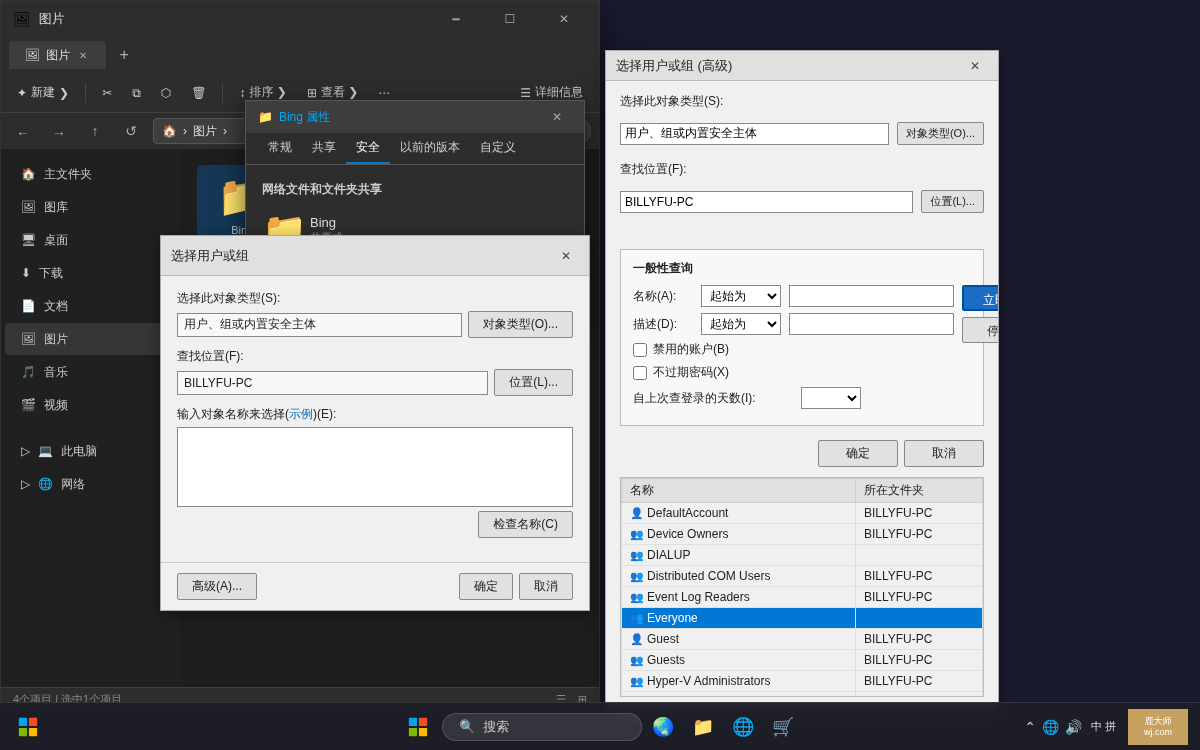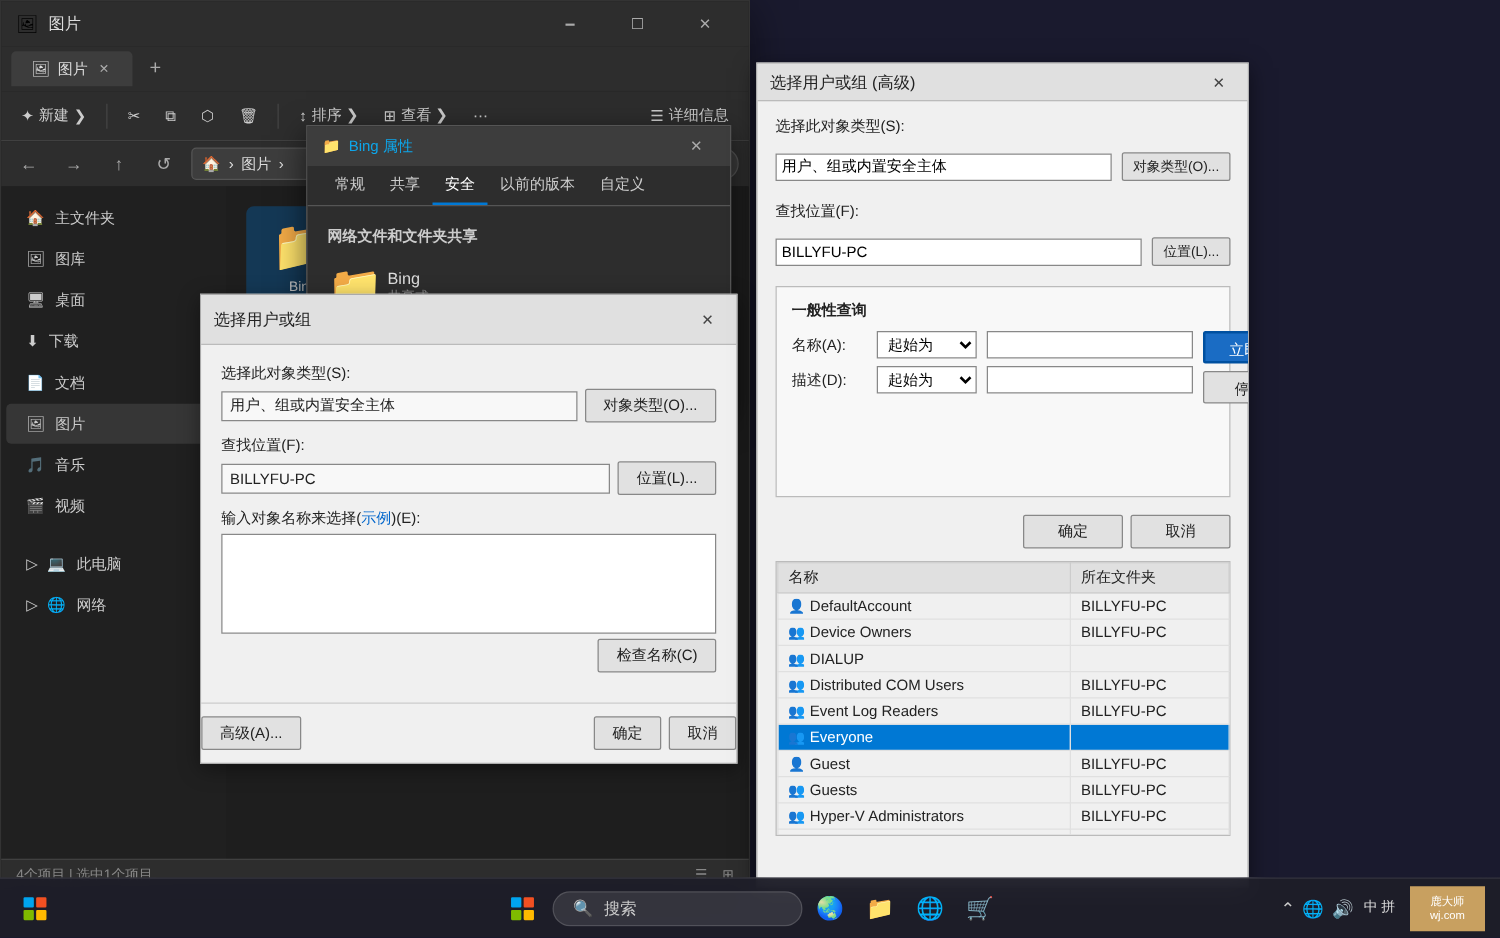--- a/index.html
+++ b/index.html
@@ -91,21 +91,21 @@
     }
     .dialog-su-title { height: 40px; background: #e0e0e0; display: flex; align-items: center; padding: 16px 10px; border-bottom: 1px solid #bbb; }
     .dialog-su-title-text { color: #222; font-size: 13px; flex: 1; }
     .dialog-su-close { width: 26px; height: 26px; display: flex; align-items: center; justify-content: center; color: #444; cursor: pointer; font-size: 12px; border-radius: 3px; }
     .dialog-su-content { padding: 14px 16px; background: #f0f0f0; }
     .label-text { font-size: 12px; color: #222; margin-bottom: 4px; }
     .input-row { display: flex; gap: 6px; margin-bottom: 10px; align-items: center; }
     .text-input { flex: 1; height: 24px; border: 1px solid #888; background: white; padding: 0 6px; font-size: 12px; color: #222; }
     .btn-win { padding: 4px 14px; font-size: 12px; background: #e1e1e1; border: 1px solid #888; color: #222; cursor: pointer; border-radius: 2px; }
     .textarea-input { width: 100%; height: 80px; border: 1px solid #888; background: white; padding: 4px 6px; font-size: 12px; color: #222; resize: none; }
-    .dialog-su-footer { padding: 10px 0; display: flex; justify-content: space-between; align-items: center; border-top: 1px solid #ccc; background: #f0f0f0; }
+    .dialog-su-footer { padding: 10px 16px; display: flex; justify-content: space-between; align-items: center; border-top: 1px solid #ccc; background: #f0f0f0; }
     .dialog-su-footer-right { display: flex; gap: 6px; }
     .checkbox-row { display: flex; align-items: center; gap: 6px; margin-bottom: 6px; }
     .checkbox-row input[type=checkbox] { width: 14px; height: 14px; }
     .checkbox-label { font-size: 12px; color: #222; }
 
     
     .dialog-advanced {
       position: absolute; top: 50px; left: 605px; width: 394px; height: 660px;
       background: #f0f0f0; border: 1px solid #aaa; box-shadow: 0 4px 16px rgba(0,0,0,0.5);
       z-index: 50; display: flex; flex-direction: column;
@@ -351,39 +351,53 @@
     <div class="field-row">
       <span class="field-label" style="min-width:100px;">查找位置(F):</span>
     </div>
     <div class="field-row" style="margin-top:-4px;">
       <div class="field-input" style="flex:1; height:22px; display:flex; align-items:center;">
         <span style="font-size:12px;">BILLYFU-PC</span>
       </div>
       <button class="btn-win" style="font-size:11px; padding:3px 8px;">位置(L)...</button>
     </div>
 
-    <div style="border:1px solid #bbb; background:#f8f8f8; padding:10px 12px;">
+    <div style="border:1px solid #bbb; background:#f8f8f8; padding:10px 12px;margin-top:20px;">
       <div class="section-title">一般性查询</div>
 
       <div style="display:grid; grid-template-columns:1fr auto; gap:8px;">
         <div>
           <div class="field-row">
             <span class="field-label" style="min-width:60px;">名称(A):</span>
             <select class="field-select">
               <option>起始为</option>
             </select>
             <input type="text" class="field-input" style="flex: 1 1 0%;">
           </div>
           <div class="field-row">
             <span class="field-label" style="min-width:60px;">描述(D):</span>
             <select class="field-select">
               <option>起始为</option>
             </select>
             <input type="text" class="field-input" style="flex: 1 1 0%;">
           </div>
+          <div style="margin-top:6px;">
+            <div class="checkbox-row">
+              <input type="checkbox" id="cb-disabled" style="">
+              <label class="checkbox-label" for="cb-disabled">禁用的账户(B)</label>
+            </div>
+            <div class="checkbox-row">
+              <input type="checkbox" id="cb-noexpire" style="">
+              <label class="checkbox-label" for="cb-noexpire">不过期密码(X)</label>
+            </div>
+            <div class="field-row" style="margin-top:4px;">
+              <span class="field-label" style="font-size:12px; color:#222; min-width:160px;">自上次查登录的天数(I):</span>
+              <select class="field-select" style="width:60px;"></select>
+            </div>
+          </div>
         </div>
         <div style="display:flex; flex-direction:column; gap:6px; align-items:flex-end; justify-content:flex-start; padding-top:0;">
           <button class="btn-find" style="background:#1a6cc4; border:2px solid #0050a0;">立即查找(N)</button>
           <button class="btn-stop">停止(T)</button>
           <div style="margin-top:16px;">
             <span style="font-size:36px; color:#888;">🔍</span>
           </div>
         </div>
       </div>
     </div>

